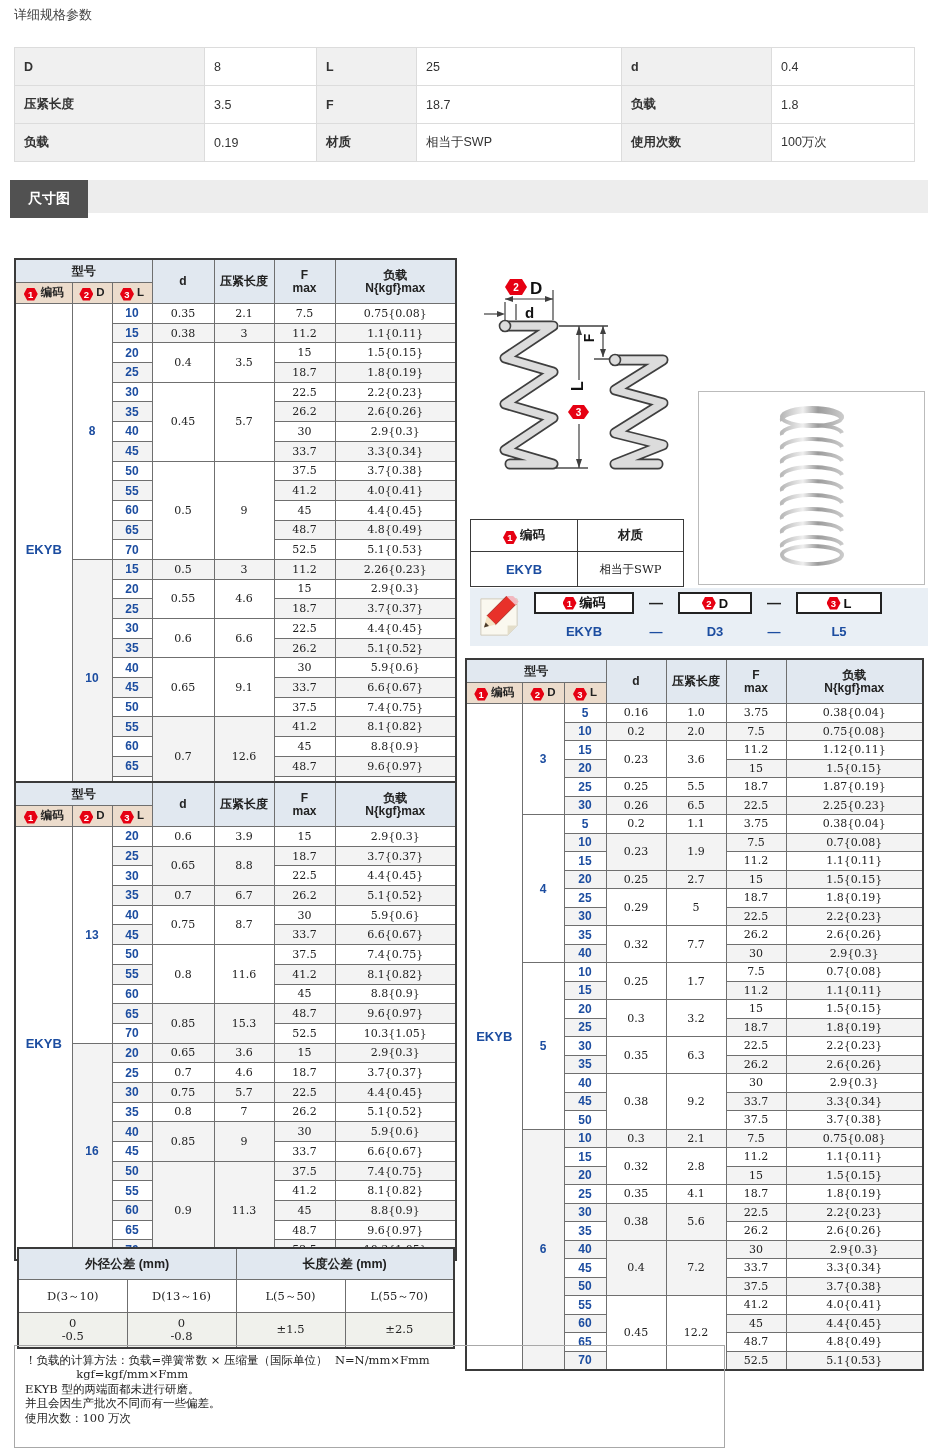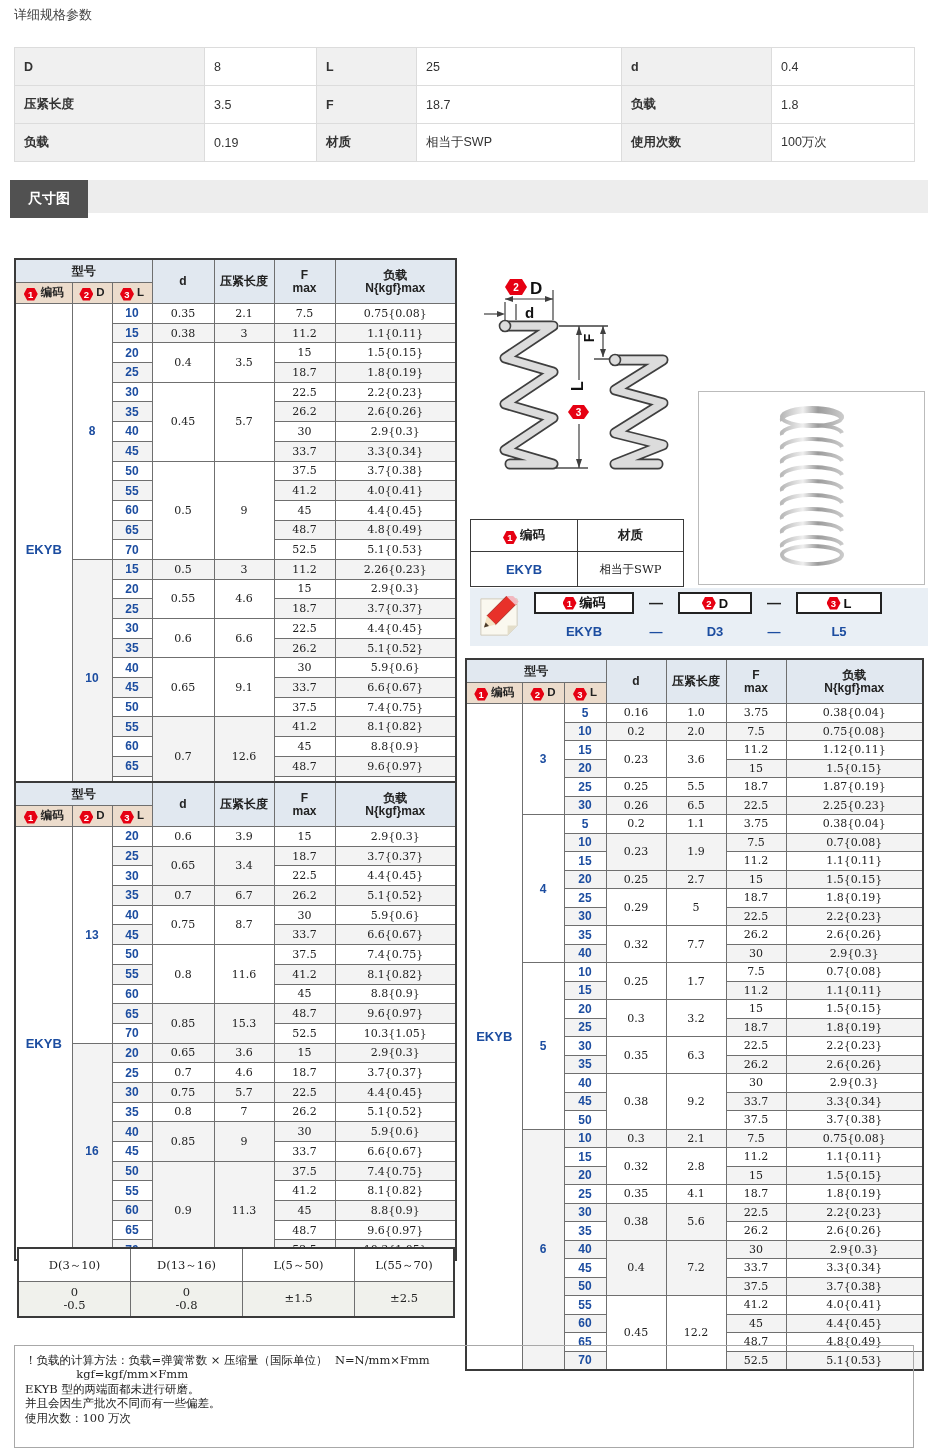--- a/index.html
+++ b/index.html
@@ -76,21 +76,21 @@
         justify-content:center;font-size:13px;font-weight:bold;color:#111;width:100%;box-sizing:border-box;}
   .odash{font-weight:bold;color:#222;font-size:14px;}
   .oval{color:#1c4da0;font-weight:bold;font-size:13px;}
   .ovdash{color:#1c4da0;font-weight:bold;font-size:13px;}
 
   
   #photo-box{left:698px;top:391px;width:227px;height:194px;border:1px solid #bbb;
              box-sizing:border-box;background:#fff;display:flex;align-items:center;justify-content:center;}
 
   
-  #note-box{left:14px;top:1345px;width:900px;height:103px;border:1px solid #a8a8a8;
+  #note-box{left:14px;top:1345px;width:711px;height:103px;border:1px solid #a8a8a8;
             box-sizing:border-box;padding:7px 10px;font-family:"DejaVu Serif",serif;
             font-size:11.5px;line-height:1.26;color:#222;}
   #note-box div{white-space:pre;}
 
   svg text{font-family:"Liberation Sans",sans-serif;}
 </style>
 </head>
 <body>
 
 <div id="page">
@@ -349,21 +349,21 @@
             <td rowspan="11" class="dv">13</td>
             <td class="lv">20</td>
             <td rowspan="1">0.6</td>
             <td rowspan="1">3.9</td>
             <td>15</td>
             <td>2.9{0.3}</td>
           </tr>
           <tr class="alt">
             <td class="lv">25</td>
             <td rowspan="2">0.65</td>
-            <td rowspan="2">3.4</td>
+            <td rowspan="2">8.8</td>
             <td>18.7</td>
             <td>3.7{0.37}</td>
           </tr>
           <tr class="">
             <td class="lv">30</td>
             <td>22.5</td>
             <td>4.4{0.45}</td>
           </tr>
           <tr class="alt">
             <td class="lv">35</td>
@@ -856,20 +856,24 @@
       <div class="ovdash">—</div>
       <div class="oval">D3</div>
       <div class="ovdash">—</div>
       <div class="oval">L5</div>
     </div>
   </div>
 
   <div class="abs" id="tol-table" style="left:17px;top:1247px;">
     <table>
       <tbody>
+          <tr>
+        <th colspan="2">外径公差 (mm)</th>
+        <th colspan="2">长度公差 (mm)</th>
+      </tr>
       <tr class="rng">
         <td style="width:109px;">D(3～10)</td>
         <td style="width:109px;">D(13～16)</td>
         <td style="width:109px;">L(5～50)</td>
         <td>L(55～70)</td>
       </tr>
       <tr class="vals">
         <td>
               <span class="l2">0</span>
               <span class="l2">-0.5</span>

